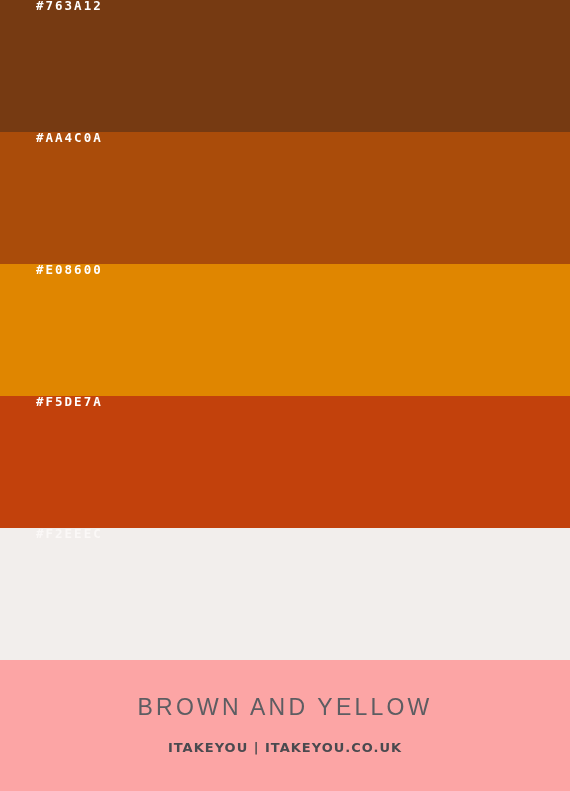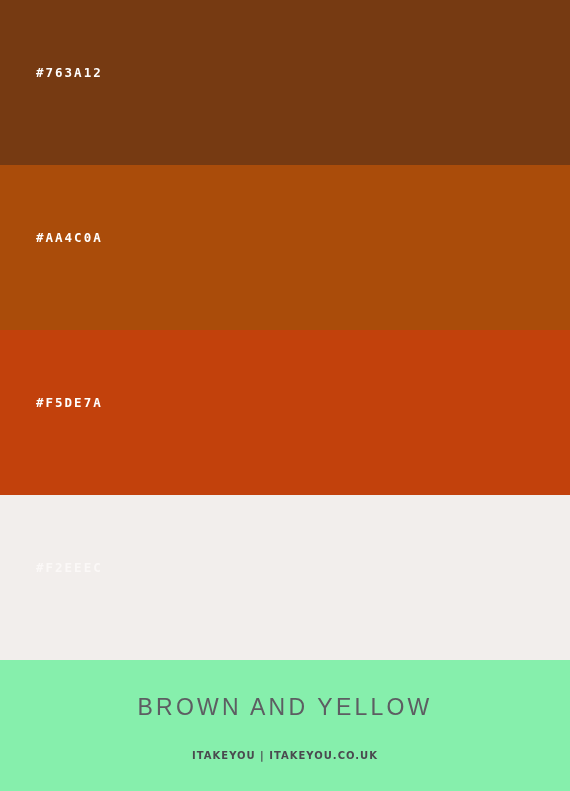--- a/index.html
+++ b/index.html
@@ -27,21 +27,21 @@
     height: 660px;
     display: flex;
     flex-direction: column;
   }
   .swatch {
     position: relative;
     flex: 1 1 0;
     width: 100%;
     box-sizing: border-box;
     display: flex;
-    align-items: center;
+    align-items: flex-start;
     justify-content: flex-start;
   }
   .swatch-label {
     display: block;
     padding-left: 36px;
     padding-bottom: 18px;
     font-family: "DejaVu Sans Mono", "Liberation Mono", monospace;
     font-size: 12.5px;
     font-weight: 700;
     letter-spacing: 2.0px;
@@ -69,23 +69,23 @@
     font-family: "Liberation Sans", sans-serif;
     font-size: 23px;
     font-weight: 300;
     letter-spacing: 3.2px;
     line-height: 1;
     color: #5d5d62;
     white-space: nowrap;
   }
   #poster-byline {
     display: block;
-    margin-top: 32px;
+    margin-top: 22px;
     font-family: "DejaVu Sans", "Liberation Sans", sans-serif;
-    font-size: 10px;
+    font-size: 13px;
     font-weight: 700;
     letter-spacing: 1.0px;
     line-height: 1;
     color: #4a4a4f;
     white-space: nowrap;
   }
 </style>
 </head>
 <body>
 
@@ -94,30 +94,33 @@
   <div id="swatch-stack">
 
     <div class="swatch" style="background-color: rgb(118, 58, 18);">
       <span class="swatch-label" style="color: rgb(255, 255, 255);">#763A12</span>
     </div>
 
     <div class="swatch" style="background-color: rgb(170, 76, 10);">
       <span class="swatch-label" style="color: rgb(255, 255, 255);">#AA4C0A</span>
     </div>
 
+    <div class="swatch" style="background-color: rgb(224, 134, 0);">
+      <span class="swatch-label" style="color: rgb(255, 255, 255);">#E08600</span>
+    </div>
 
 
     <div class="swatch" style="background-color: #c2410c;">
       <span class="swatch-label" style="color: rgb(255, 255, 255);">#F5DE7A</span>
     </div>
 
     <div class="swatch" style="background-color: rgb(242, 238, 236);">
       <span class="swatch-label faint" style="color: rgb(251, 248, 247);">#F2EEEC</span>
     </div>
 
   </div>
 
-  <div id="poster-footer" style="background-color: #86efac;">
+  <div id="poster-footer" style="background-color: #fca5a5;">
     <span id="poster-title" style="color: rgb(93, 93, 98);">BROWN AND YELLOW</span>
     <span id="poster-byline">ITAKEYOU | ITAKEYOU.CO.UK</span>
   </div>
 
 </div>
 
 </body></html>

